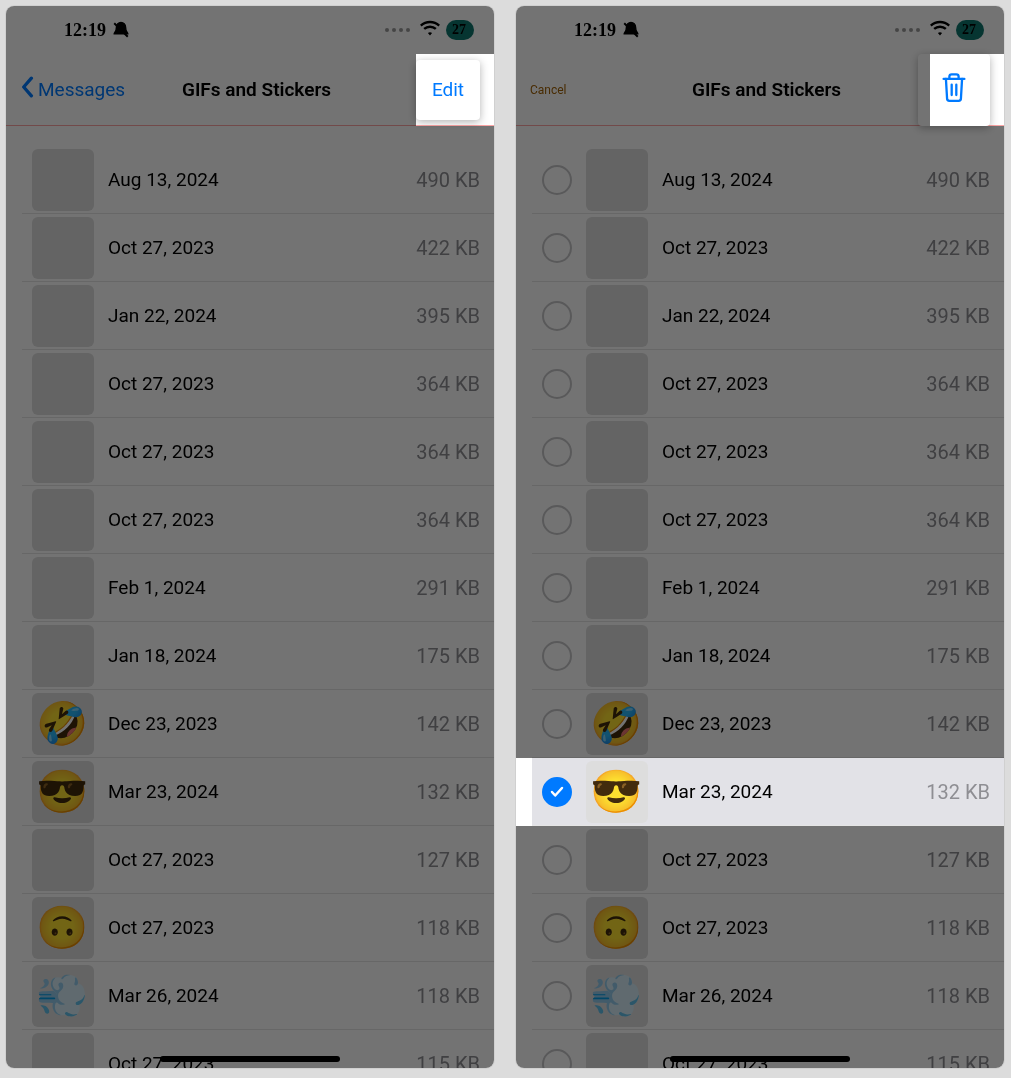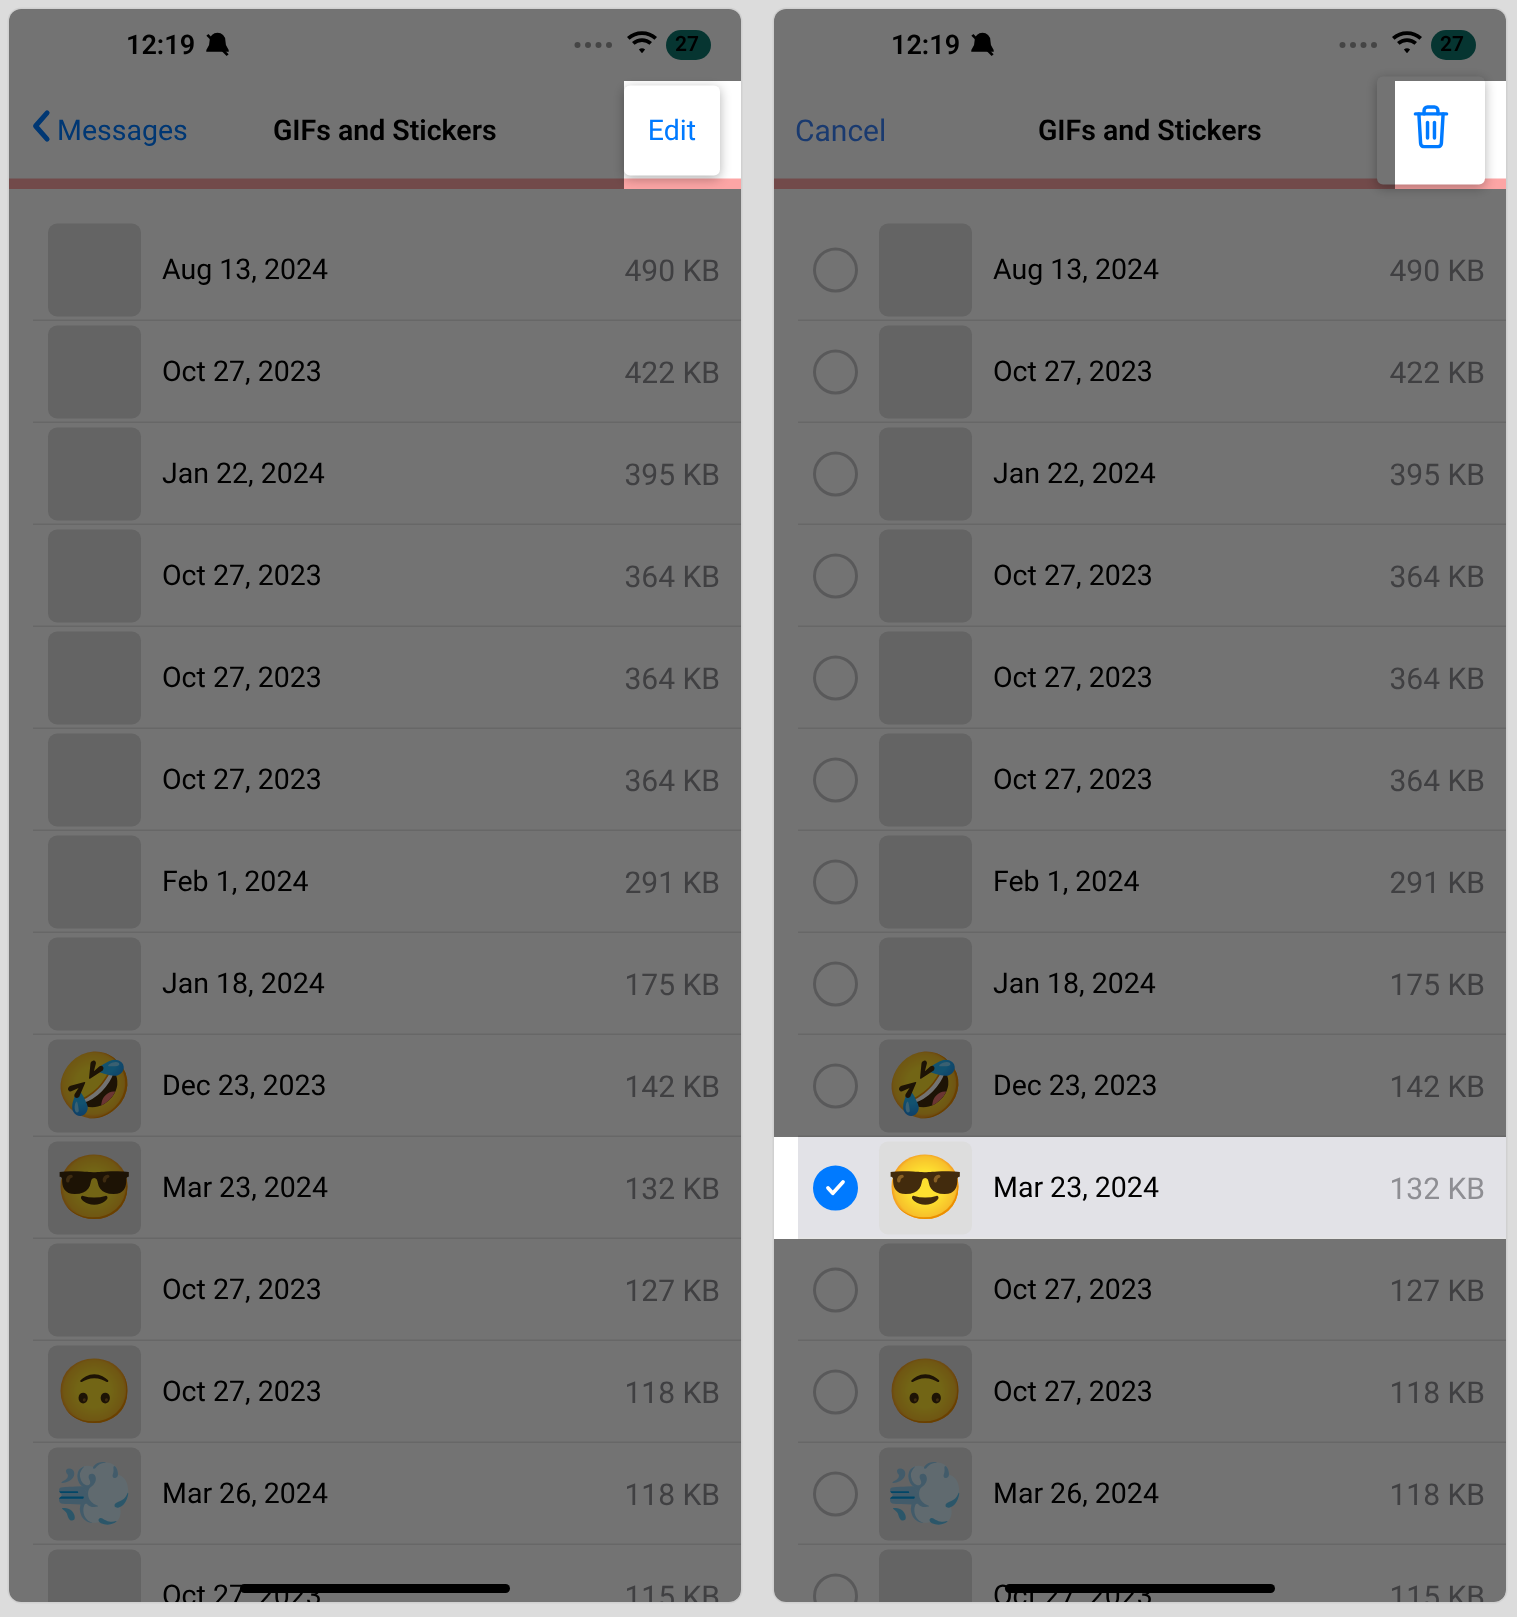--- a/index.html
+++ b/index.html
@@ -28,24 +28,25 @@
   }
   .phone-left { left: 6px; }
   .phone-right { left: 516px; }
 
   
   .statusbar {
     height: 48px;
     display: flex;
     align-items: center;
     justify-content: space-between;
-    padding: 0 20px 0 78px;
+    padding: 0 20px 0 58px;
     font-size: 18px;
     font-weight: 600;
     color: #000;
+    font-family: Liberation Serif, serif;
   }
   .sb-left { display:flex; align-items:center; gap:6px; }
   .sb-right { display:flex; align-items:center; gap:6px; }
   .bell-off-icon { width:18px; height:18px; position:relative; }
   .bell-off-icon svg { width:100%; height:100%; }
   .dots { display:flex; gap:3px; margin-right:4px;}
   .dots span { width:4px; height:4px; border-radius:50%; background:#999; }
   .wifi-icon svg { width:20px; height:16px; }
   .battery-pill {
     display:flex; align-items:center;
@@ -54,21 +55,21 @@
   }
 
   
   .navbar {
     height: 72px;
     display:flex;
     align-items:center;
     justify-content:space-between;
     padding:0 14px;
     position: relative;
-    border-bottom: 7px solid #fca5a5;
+    border-bottom: 1px solid #fca5a5;
   }
   .nav-left { display:flex; align-items:center; color:#007aff; font-size:19px; }
   .nav-left .chev svg { width:14px; height:22px; margin-right:4px; }
   .nav-title {
     position:absolute; left:13px; right:0; text-align:center;
     font-size:19px; font-weight:600; color:#000;
     pointer-events:none;
   }
   .nav-right { display:flex; align-items:center; }
 
@@ -76,21 +77,21 @@
     min-width:64px; height:60px;
     display:flex; align-items:center; justify-content:center;
     background:#fff; border-radius:4px;
     color:#007aff; font-size:19px;
     box-shadow: 0 2px 8px rgba(0,0,0,0.3);
     padding:0 10px;
   }
   .trash-btn { width:72px; height:72px; }
   .trash-btn svg { width:28px; height:30px; }
 
-  .cancel-btn { color:#3b82f6; font-size:20px; }
+  .cancel-btn { color:#a16207; font-size:12px; }
 
   
   .list { position:absolute; top:140px; left:0; right:0; bottom:0; overflow:hidden; }
   .row {
     height: 68px;
     display:flex; align-items:center;
     padding:0 14px 0 10px;
     border-bottom: 1px solid #e5e5e5;
     position: relative;
     background:#fff;

